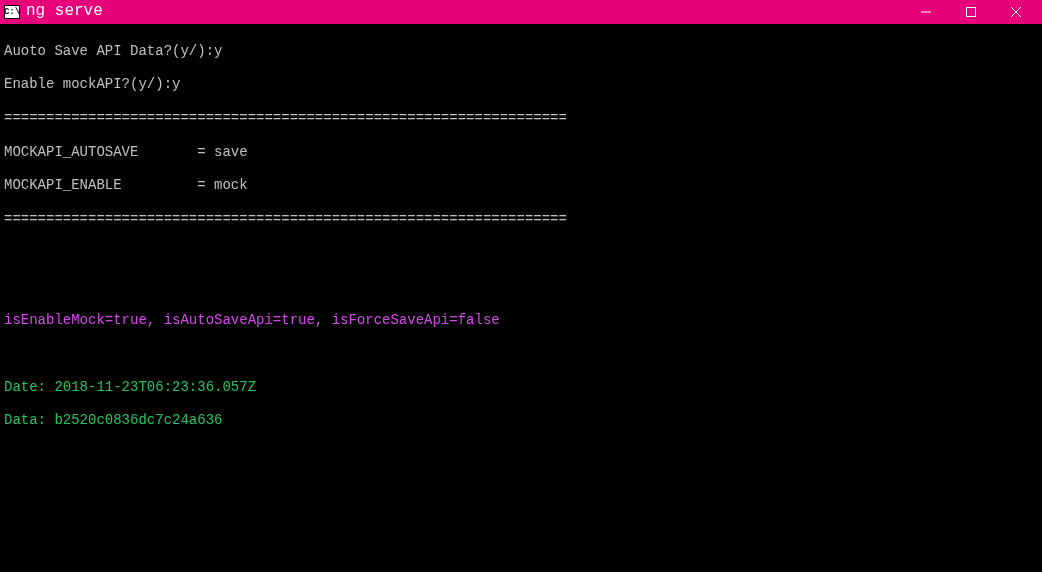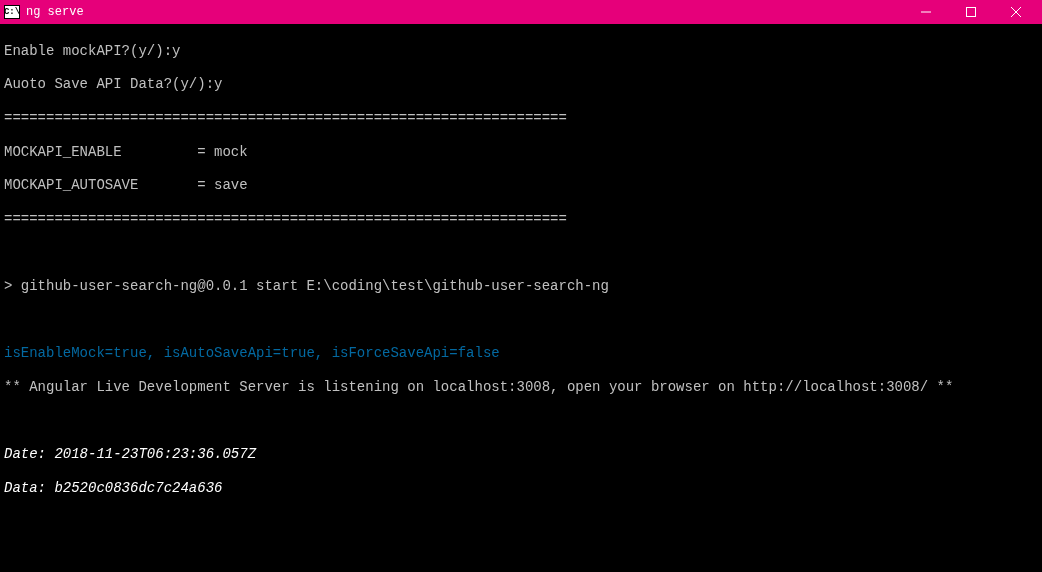--- a/index.html
+++ b/index.html
@@ -1,25 +1,25 @@
 <!DOCTYPE html>
 <html><head>
 <meta charset="utf-8">
 <style>
 * { margin:0; padding:0; box-sizing:border-box; }
 body { background:#000; font-family:"Consolas","Courier New",monospace; font-size:14px; line-height:1.2; width:1042px; height:572px; overflow:hidden; }
 .titlebar { background:#e6007a; height:24px; display:flex; align-items:center; padding:0 4px; color:#fff; }
 .titlebar .icon { width:16px; height:14px; background:#fff; border:1px solid #000; margin-right:6px; display:inline-flex; align-items:center; justify-content:center; font-size:9px; color:#000; font-weight:bold; }
-.titlebar .title { flex:1; font-size:12px; }
+.titlebar .title { flex:1; font-size:16px; }
 .winbtns { display:flex; gap:0; }
 .winbtn { width:45px; height:24px; display:flex; align-items:center; justify-content:center; color:#fff; font-size:12px; }
 .winbtn svg { stroke:#fff; fill:none; stroke-width:1; }
 .term { padding:2px 4px; color:#c0c0c0; white-space:pre; }
 .line { display:block; }
-.c-white{color:#ffffff;font-style:italic;} .c-grn{color:#0369a1;font-family:Liberation Mono, monospace;}
+.c-white{color:#22c55e;} .c-grn{color:#d946ef;font-family:Liberation Mono, monospace;}
 </style>
 </head>
 <body>
 
 <div class="titlebar">
   <span class="icon">C:\</span>
   <span class="title">ng serve</span>
   <div class="winbtns">
     <div class="winbtn">
         <svg width="10" height="10">
@@ -34,31 +34,29 @@
     <div class="winbtn">
         <svg width="10" height="10">
           <line x1="0" y1="0" x2="10" y2="10"></line>
           <line x1="10" y1="0" x2="0" y2="10"></line>
         </svg>
       </div>
   </div>
 </div>
 
 <div class="term">
+<span class="line"><span>Auoto Save API Data?(y/):</span><span>y</span></span>
 <span class="line"><span>Enable mockAPI?(y/):</span><span>y</span></span>
-<span class="line"><span>Auoto Save API Data?(y/):</span><span>y</span></span>
 <span class="line">===================================================================</span>
+<span class="line"><span>MOCKAPI_AUTOSAVE</span>       <span>= save</span></span>
 <span class="line"><span>MOCKAPI_ENABLE</span>         <span>= mock</span></span>
-<span class="line"><span>MOCKAPI_AUTOSAVE</span>       <span>= save</span></span>
 <span class="line">===================================================================</span>
 <span class="line"> </span>
-<span class="line">&gt; github-user-search-ng@0.0.1 start E:\coding\test\github-user-search-ng</span>
 <span class="line"> </span>
 <span class="line c-grn">isEnableMock=true, isAutoSaveApi=true, isForceSaveApi=false</span>
-<span class="line">** Angular Live Development Server is listening on localhost:3008, open your browser on http://localhost:3008/ **</span>
 <span class="line"> </span>
 <span class="line c-white">Date: 2018-11-23T06:23:36.057Z</span>
 <span class="line c-white">Data: b2520c0836dc7c24a636</span>
 
 
 
 
 
 
 

